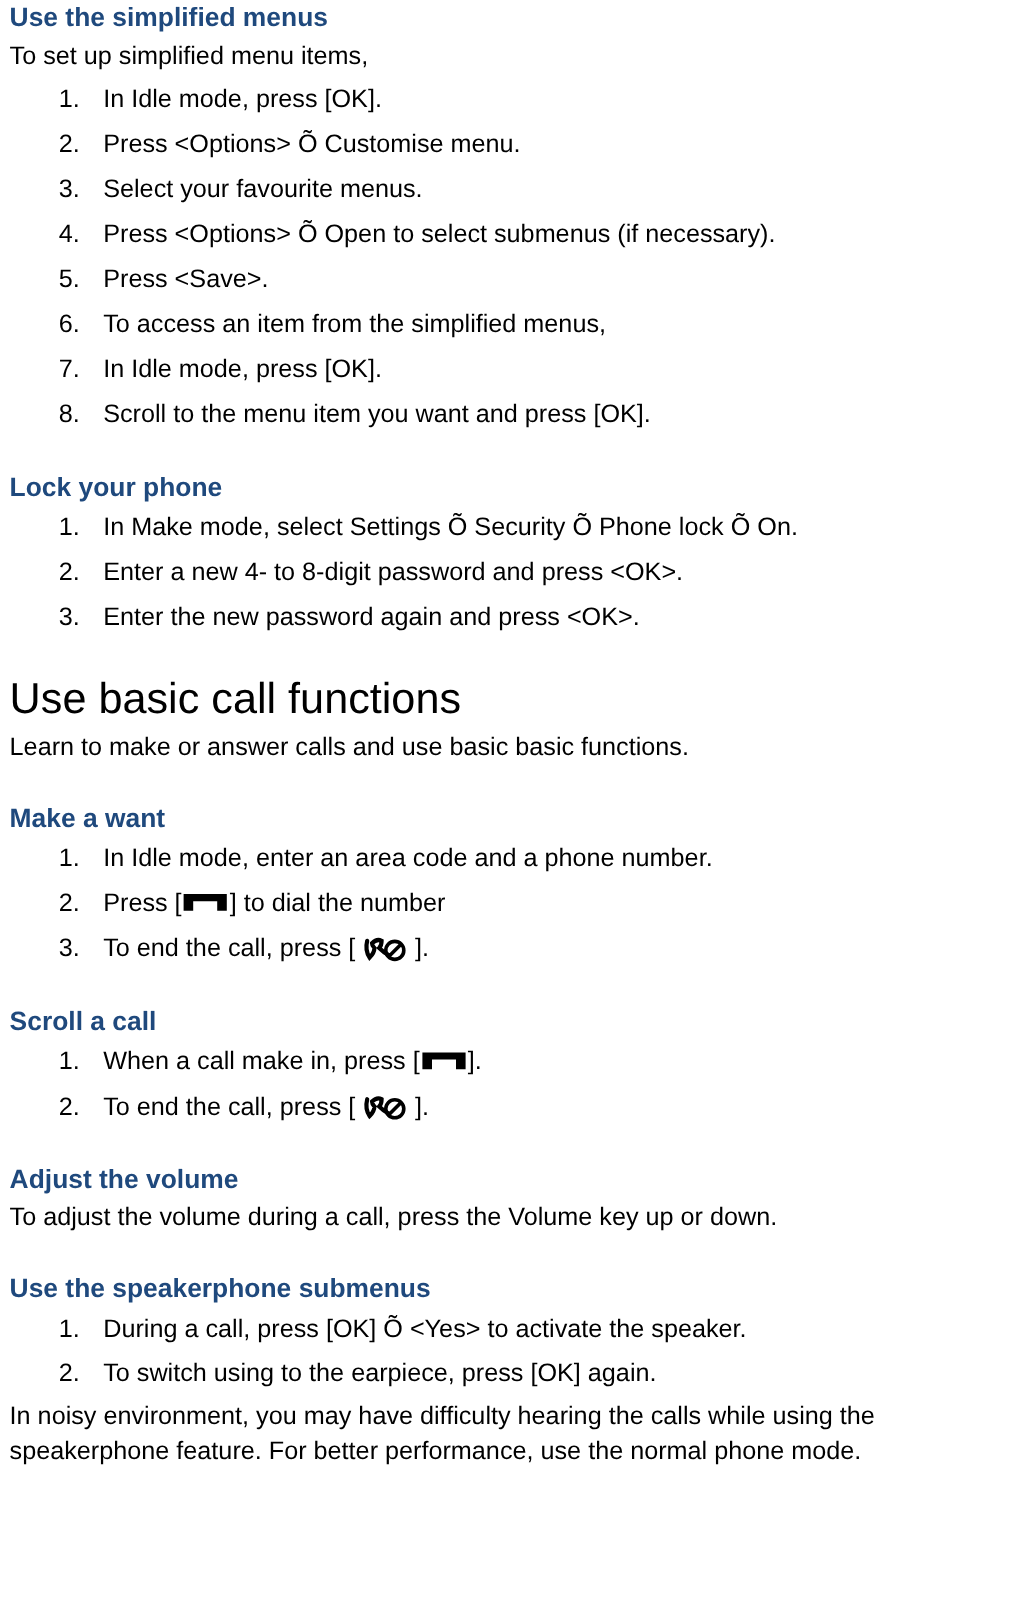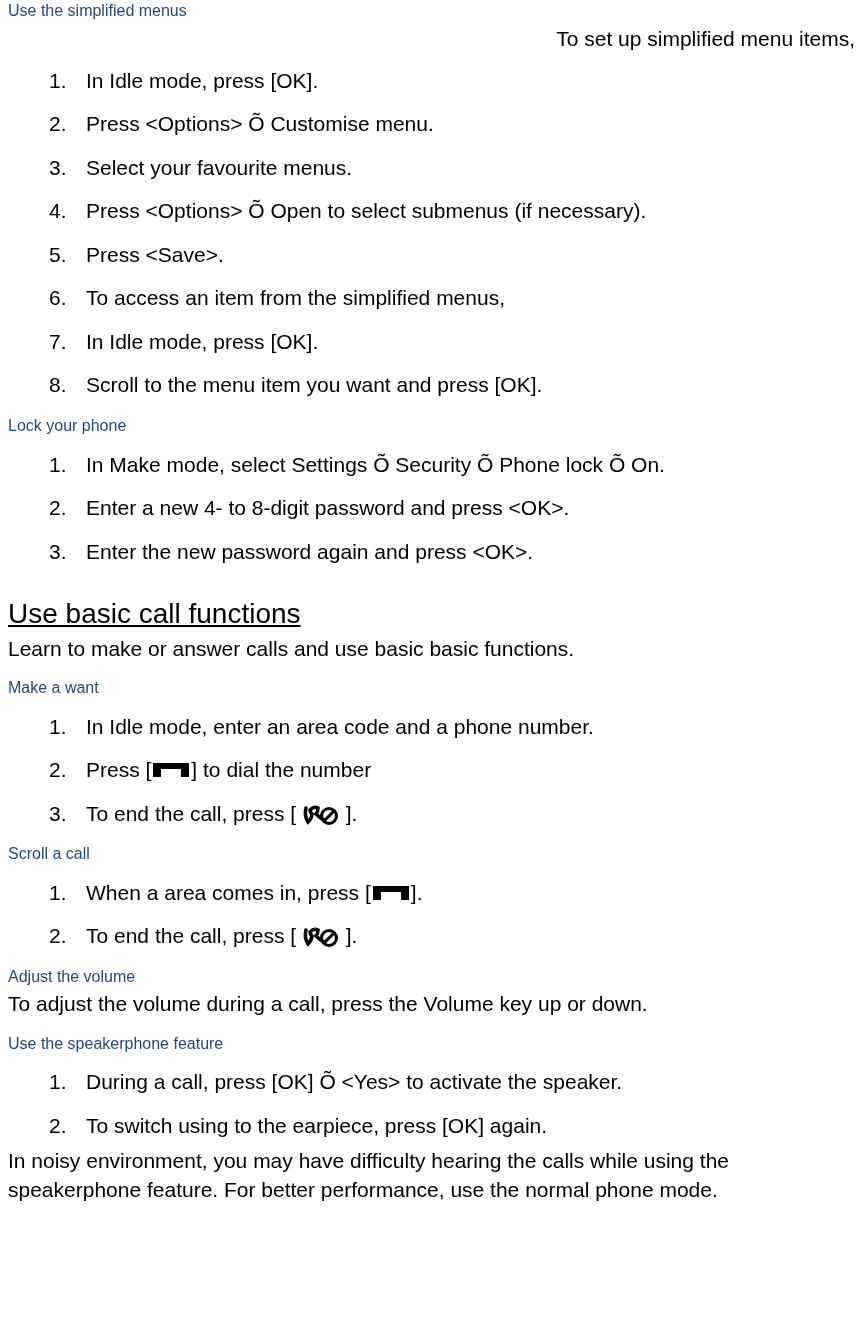--- a/index.html
+++ b/index.html
@@ -6,56 +6,53 @@
     body {
       font-family: Arial, Helvetica, sans-serif;
       font-size: 21px;
       color: #000000;
       width: 863px;
       padding: 0 8px 10px 8px;
       line-height: 1.35;
     }
     .heading-blue {
       color: #1f497d;
-      font-size: 16px;
-      font-weight: 400;
+      font-size: 22px;
+      font-weight: 700;
       margin-bottom: 3px;
     }
     .intro-text {
       margin-bottom: 6px;
-      text-align: right;
     }
     .big-heading {
-      font-size: 28px;
+      font-size: 36px;
       font-weight: 400;
       margin-top: 28px;
       margin-bottom: 2px;
-      text-decoration: underline;
     }
     ol {
       list-style: none;
       counter-reset: item;
       padding-left: 78px;
     }
     ol li {
       counter-increment: item;
       position: relative;
       margin-bottom: 6px;
       line-height: 1.5;
-      margin-top: 12px;
     }
     ol li::before {
       content: counter(item) ".";
       position: absolute;
       left: -37px;
       width: 24px;
       text-align: left;
     }
     .section-gap {
-      margin-top: 14px;
+      margin-top: 30px;
     }
     .icon-send {
       display: inline-block;
       width: 40px;
       height: 18px;
       vertical-align: -2px;
       position: relative;
     }
     .icon-send svg {
       width: 40px;
@@ -119,34 +116,34 @@
           <path d="M 4 6 Q 2 14 6 20 Q 10 16 10 12 Q 8 10 8 8 Q 12 4 16 6 Q 16 10 14 12 Q 18 16 22 18" stroke="#000" stroke-width="3.5" fill="none" stroke-linecap="round"></path>
           <circle cx="27" cy="14" r="7.5" stroke="#000" stroke-width="3" fill="none"></circle>
           <line x1="22" y1="19" x2="32" y2="9" stroke="#000" stroke-width="3"></line>
         </svg></span><span> ].</span>
   </li>
 </ol>
 
 <div class="heading-blue section-gap">Scroll a call</div>
 <ol>
   <li>
-    <span>When a area comes in, press [</span><span class="icon-send"><svg viewBox="0 0 40 18">
+    <span>When a call make in, press [</span><span class="icon-send"><svg viewBox="0 0 40 18">
           <path d="M 2 2 L 2 16 L 10 16 L 10 8 L 30 8 L 30 16 L 38 16 L 38 2 Z" fill="#000"></path>
         </svg></span><span>].</span>
   </li>
   <li>
     <span>To end the call, press [ </span><span class="icon-end"><svg viewBox="0 0 38 24">
           <path d="M 4 6 Q 2 14 6 20 Q 10 16 10 12 Q 8 10 8 8 Q 12 4 16 6 Q 16 10 14 12 Q 18 16 22 18" stroke="#000" stroke-width="3.5" fill="none" stroke-linecap="round"></path>
           <circle cx="27" cy="14" r="7.5" stroke="#000" stroke-width="3" fill="none"></circle>
           <line x1="22" y1="19" x2="32" y2="9" stroke="#000" stroke-width="3"></line>
         </svg></span><span> ].</span>
   </li>
 </ol>
 
 <div class="heading-blue section-gap">Adjust the volume</div>
 <div>To adjust the volume during a call, press the Volume key up or down.</div>
 
-<div class="heading-blue section-gap">Use the speakerphone feature</div>
+<div class="heading-blue section-gap">Use the speakerphone submenus</div>
 <ol>
   <li>During a call, press [OK] Õ &lt;Yes&gt; to activate the speaker.</li>
   <li>To switch using to the earpiece, press [OK] again.</li>
 </ol>
 <div class="note-text">In noisy environment, you may have difficulty hearing the calls while using the speakerphone feature. For better performance, use the normal phone mode.</div>
 
 </body></html>

